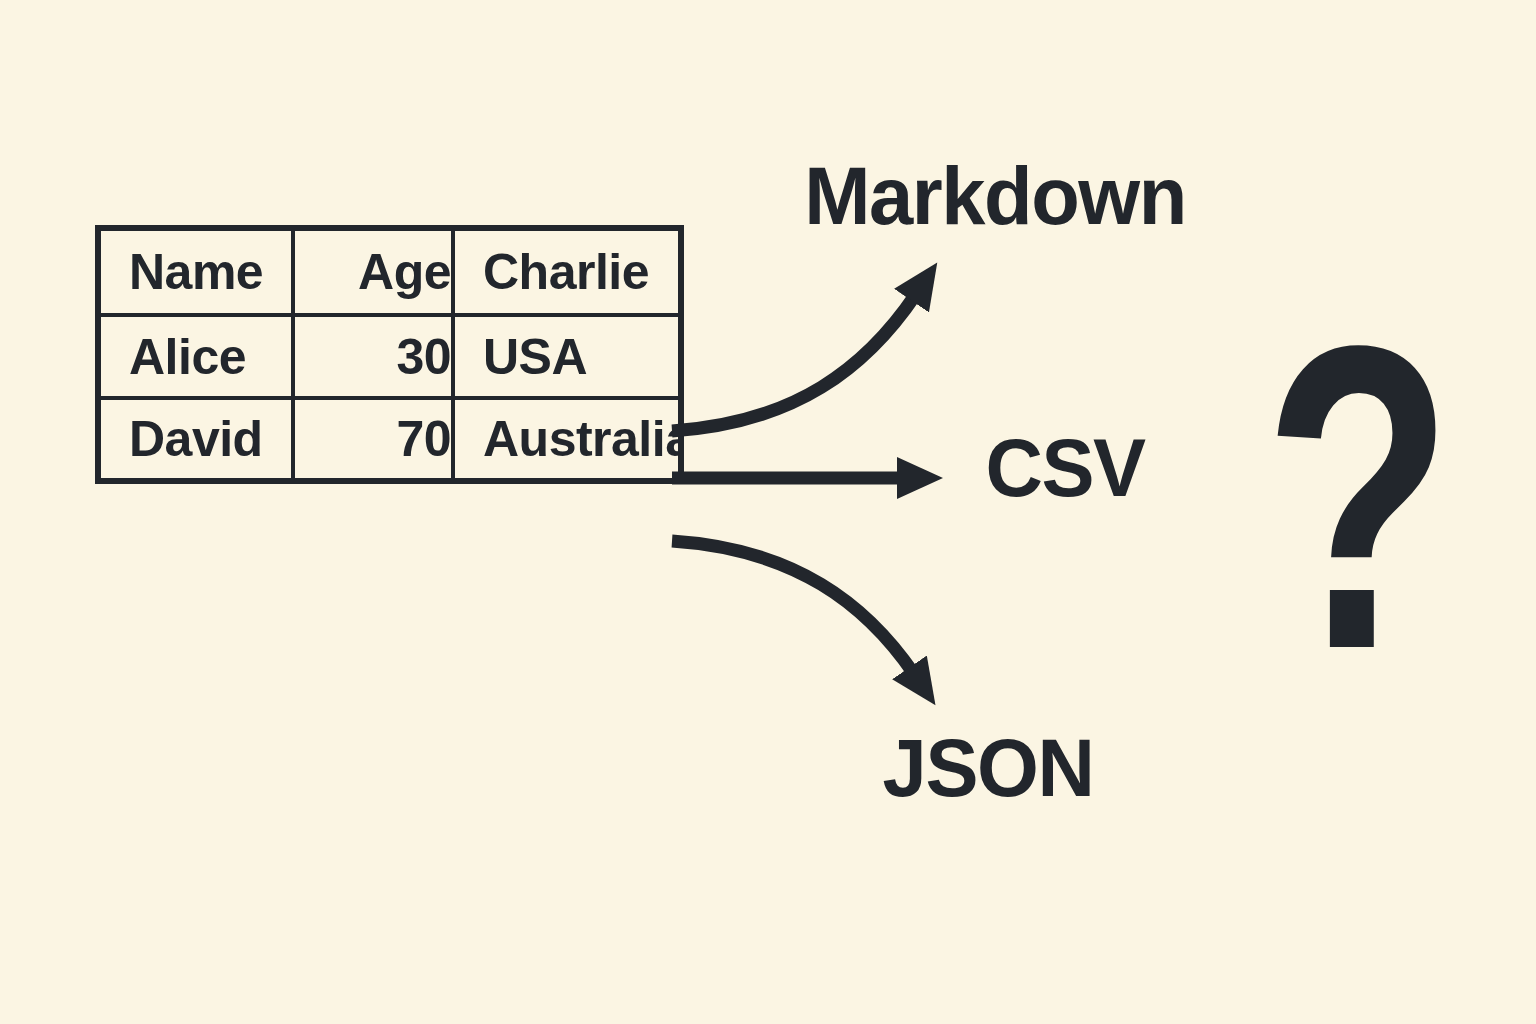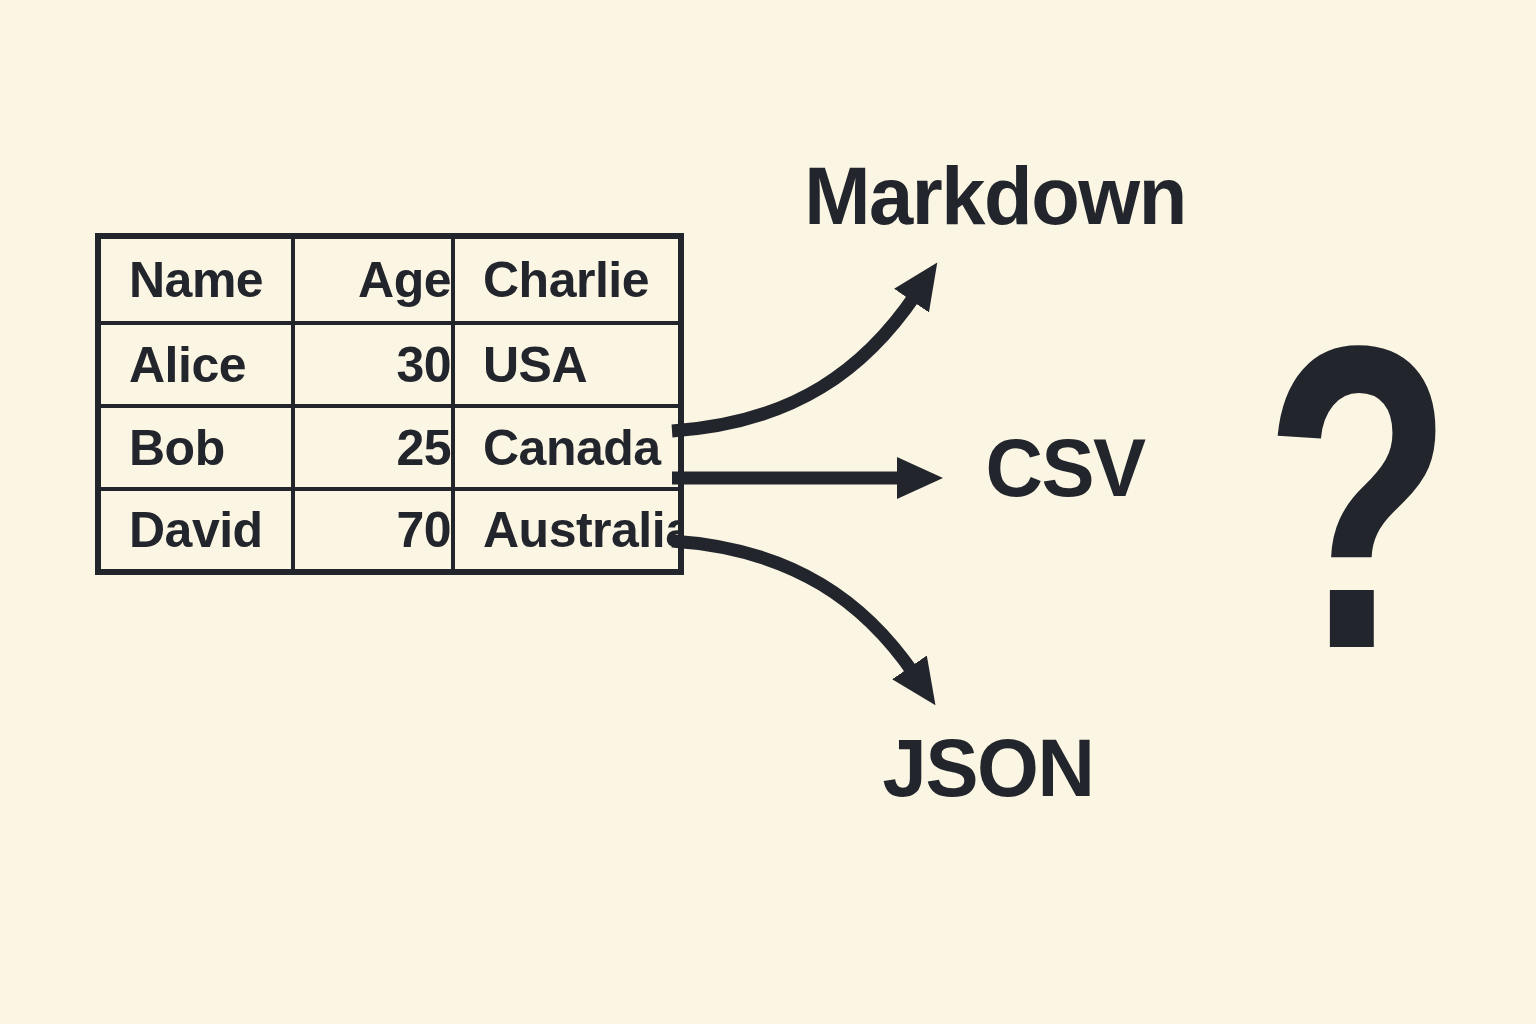--- a/index.html
+++ b/index.html
@@ -10,21 +10,21 @@
     width: 1536px; height: 1024px;
     background: var(--bg);
     color: var(--ink);
     font-family: "Liberation Sans", sans-serif;
     overflow: hidden;
   }
 
   
   .data-table {
     position: absolute;
-    left: 95px; top: 233px;
+    left: 95px; top: 225px;
     border-collapse: collapse;
     table-layout: fixed;
     width: 583px;
     border: 6px solid var(--ink);
   }
   .data-table th, .data-table td {
     border: 4px solid var(--ink);
     font-size: 50px;
     text-align: left;
     padding: 0 0 0 28px;
@@ -96,25 +96,20 @@
       <th class="c-name">Name</th>
       <th class="c-age">Age</th>
       <th class="c-country">Charlie</th>
     </tr>
     <tr>
       <td class="c-name">Alice</td>
       <td class="c-age">30</td>
       <td class="c-country">USA</td>
     </tr>
     <tr>
-      <td class="c-name">Bob</td>
-      <td class="c-age">25</td>
-      <td class="c-country">Canada</td>
-    </tr>
-    <tr>
       <td class="c-name">David</td>
       <td class="c-age">70</td>
       <td class="c-country">Australia</td>
     </tr>
   </tbody>
     </table>
 
   <svg class="arrows-svg" viewBox="0 0 1536 1024" xmlns="http://www.w3.org/2000/svg">
     <defs>
       <marker id="ah" markerUnits="userSpaceOnUse" markerWidth="48" markerHeight="44" refX="8" refY="21" orient="auto">

